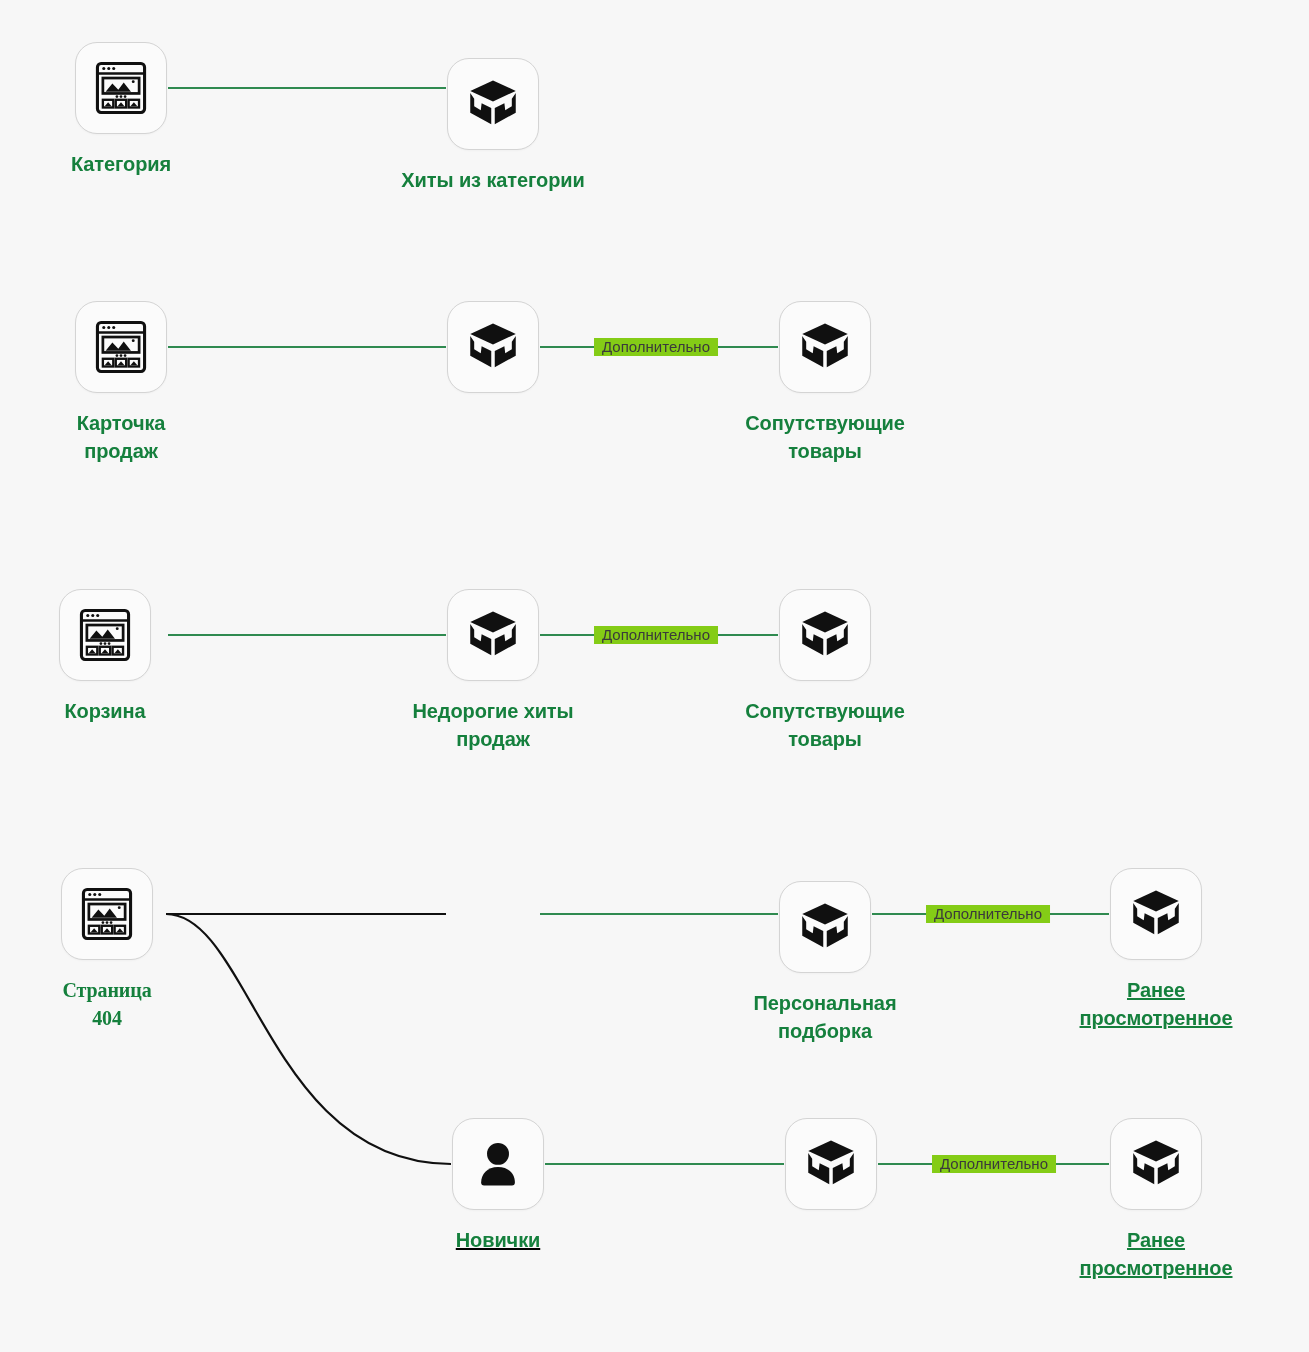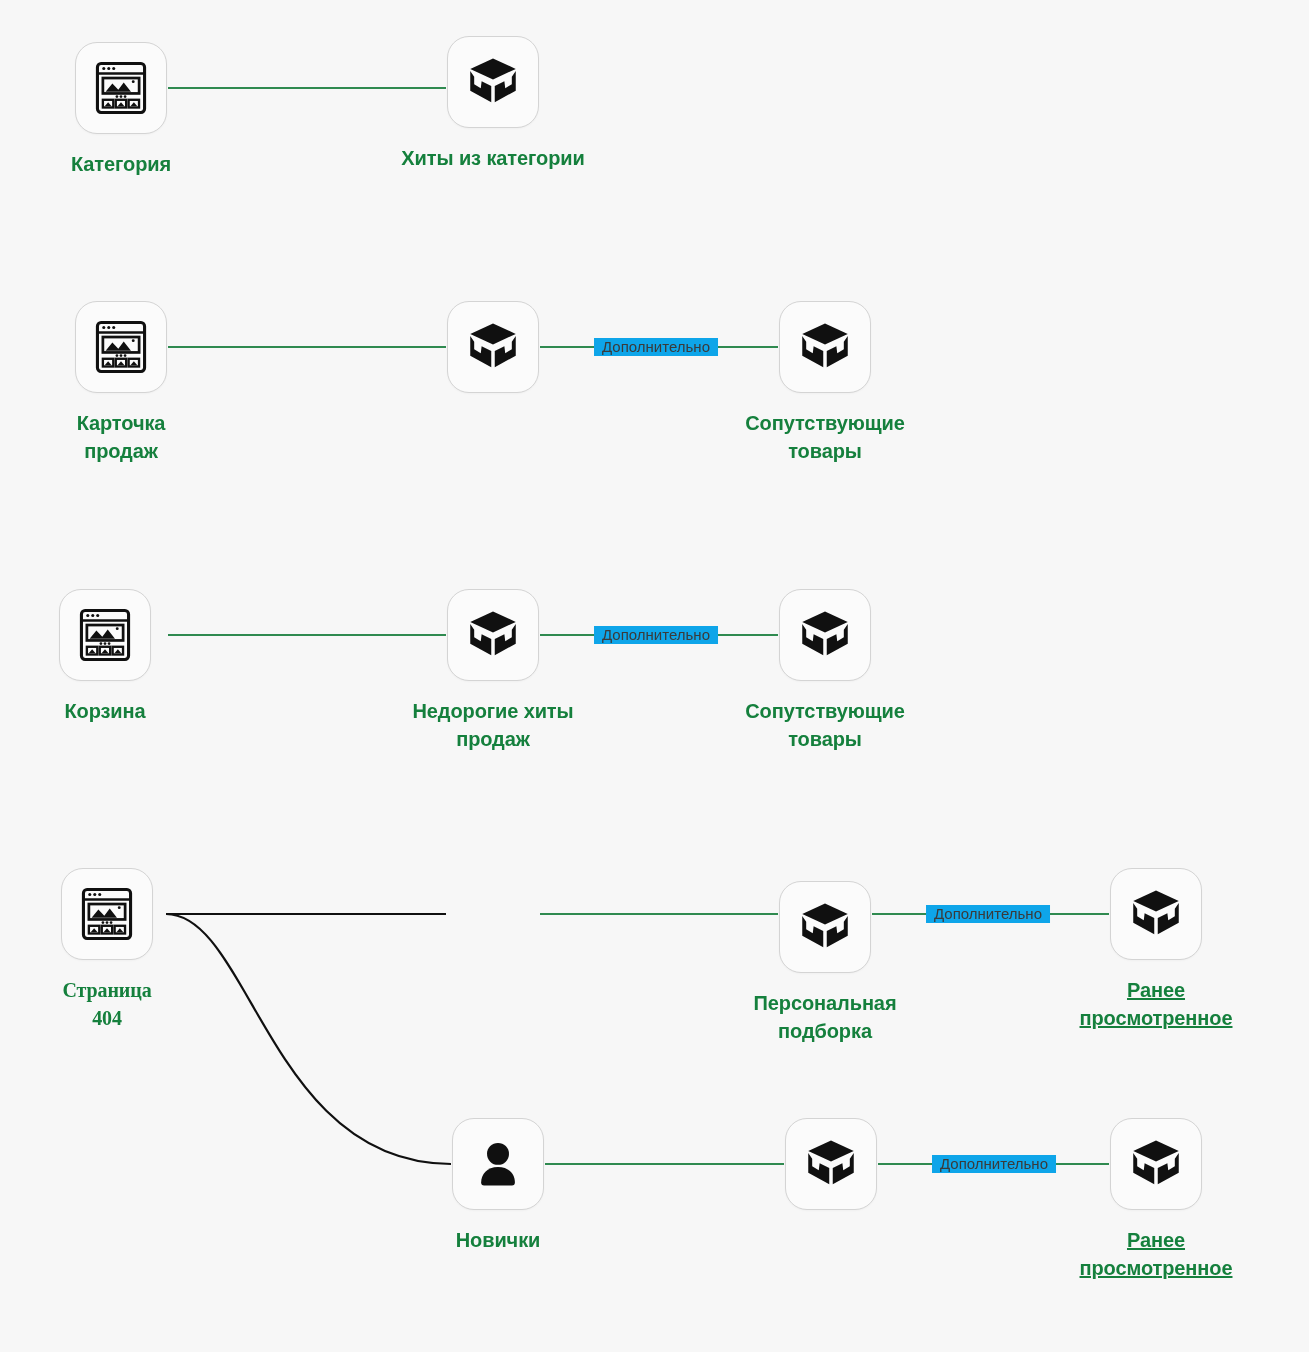--- a/index.html
+++ b/index.html
@@ -66,21 +66,21 @@
   .node.xwide .node-label { width: 300px; margin-left: -104px; text-decoration: underline; }
 
   
   .edge-label {
     position: absolute;
     z-index: 3;
     font-size: 15px;
     line-height: 18px;
     font-weight: 400;
     color: #3a3a3a;
-    background: #0ea5e9;
+    background: #84cc16;
     padding: 0 8px;
     white-space: nowrap;
     transform: translate(-50%, -50%);
   }
 </style>
 </head>
 <body>
 
 <div id="canvas">
 
@@ -129,21 +129,21 @@
           <rect x="40.4" y="45" width="11.5" height="8.5"></rect>
         </g>
         <path d="M14 52.2 L17.8 47.8 L21.6 52.2 Z" fill="#101010"></path>
         <path d="M28.2 52.2 L32 47.8 L35.8 52.2 Z" fill="#101010"></path>
         <path d="M42.4 52.2 L46.2 47.8 L50 52.2 Z" fill="#101010"></path>
       </svg>
     </div>
     <div class="node-label">Категория</div>
   </div>
 
-  <div class="node wide" style="left:447px; top:36px;">
+  <div class="node wide" style="left:447px; top:58px;">
     <div class="card">
       <svg width="56" height="56" viewBox="0 0 64 64">
         <path d="M32 5 L58 17 L32 29 L6 17 Z" fill="#101010"></path>
         <path d="M6 19.5 L6 42 L30 55 L30 36.5 L19 31 L18 39 L10.5 34.5 L10.5 26 Z" fill="#101010"></path>
         <path d="M58 19.5 L58 42 L34 55 L34 36.5 L45 31 L46 39 L53.5 34.5 L53.5 26 Z" fill="#101010"></path>
       </svg>
     </div>
     <div class="node-label">Хиты из категории</div>
   </div>
 
@@ -294,21 +294,21 @@
       <svg width="56" height="56" viewBox="0 0 64 64">
         <path d="M32 5 L58 17 L32 29 L6 17 Z" fill="#101010"></path>
         <path d="M6 19.5 L6 42 L30 55 L30 36.5 L19 31 L18 39 L10.5 34.5 L10.5 26 Z" fill="#101010"></path>
         <path d="M58 19.5 L58 42 L34 55 L34 36.5 L45 31 L46 39 L53.5 34.5 L53.5 26 Z" fill="#101010"></path>
       </svg>
     </div>
     <div class="node-label">Ранее
 просмотренное</div>
   </div>
 
-  <div class="node wide" style="left:452px; top:1118px;">
+  <div class="node wide" style="left:452px; top:1118px;text-decoration:underline;">
     <div class="card">
       <svg width="54" height="54" viewBox="0 0 64 64">
         <circle cx="32" cy="20" r="13" fill="#101010"></circle>
         <path d="M32 35.5 c -13 0 -20 8.6 -20 18.5 a 3.5 3.5 0 0 0 3.5 3.5 h 33 a 3.5 3.5 0 0 0 3.5 -3.5 c 0 -9.9 -7 -18.5 -20 -18.5 z" fill="#101010"></path>
       </svg>
     </div>
     <div class="node-label">Новички</div>
   </div>
 
   <div class="node wide" style="left:785px; top:1118px;">

